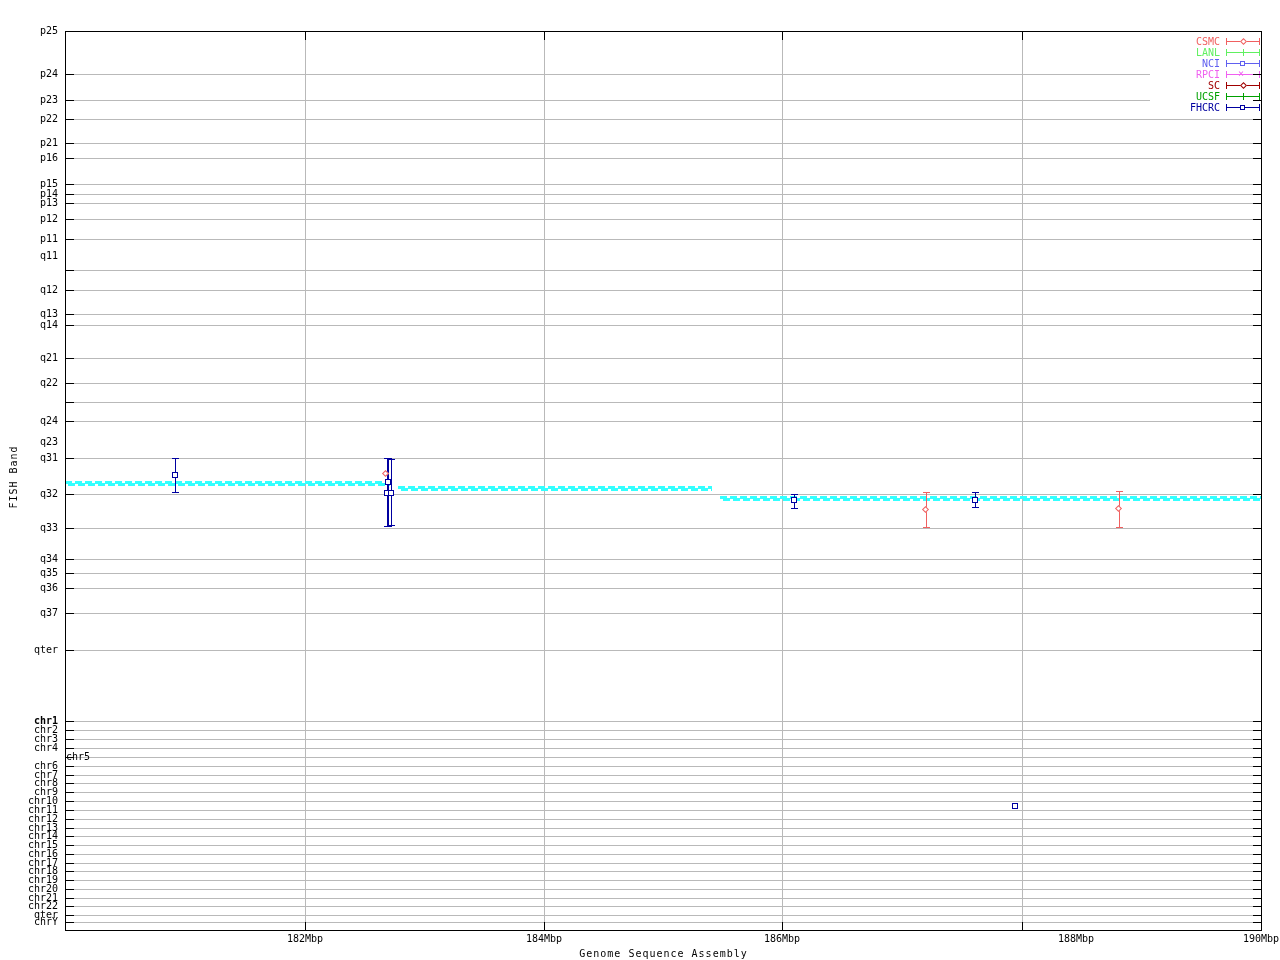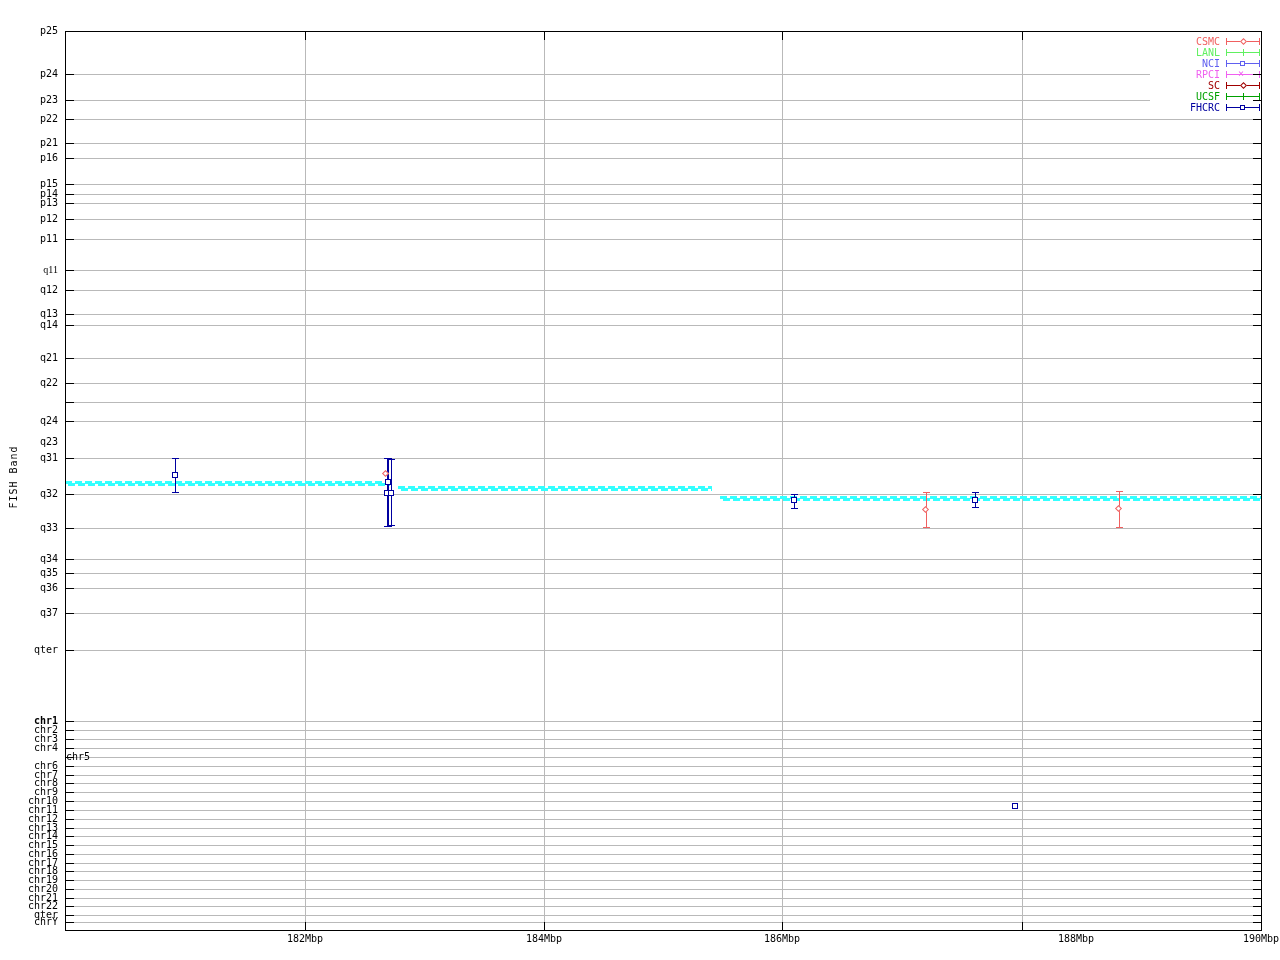--- a/index.html
+++ b/index.html
@@ -28,20 +28,21 @@
   .legend-sample{position:relative;width:34px;height:9px;margin-left:6px;margin-right:2px;}
   .legend-sample .sline{position:absolute;left:0;right:0;top:4px;height:1px;}
   .legend-sample .scap{position:absolute;top:1px;width:1px;height:7px;}
   .legend-sample .smk{position:absolute;}
 </style>
 </head>
 <body>
 
 <div id="screen">
   <div id="y-title" class="abs">FISH Band</div>
+  <div id="x-title" class="abs">Genome Sequence Assembly</div>
   <div id="chart-canvas" class="abs" style="left:0;top:0;width:1280px;height:960px;">
       <div class="tick abs" style="left: 65px; top: 31px; width: 9px; height: 1px;"></div>
       <div class="tick abs" style="left: 1253px; top: 31px; width: 9px; height: 1px;"></div>
       <div class="band-label abs" style="top: 26px;">p25</div>
       <div class="hgrid abs" style="left: 65px; top: 74px; width: 1197px;"></div>
       <div class="tick abs" style="left: 65px; top: 74px; width: 9px; height: 1px;"></div>
       <div class="tick abs" style="left: 1253px; top: 74px; width: 9px; height: 1px;"></div>
       <div class="band-label abs" style="top: 69px;">p24</div>
       <div class="hgrid abs" style="left: 65px; top: 100px; width: 1197px;"></div>
       <div class="tick abs" style="left: 65px; top: 100px; width: 9px; height: 1px;"></div>
@@ -75,21 +76,21 @@
       <div class="tick abs" style="left: 65px; top: 219px; width: 9px; height: 1px;"></div>
       <div class="tick abs" style="left: 1253px; top: 219px; width: 9px; height: 1px;"></div>
       <div class="band-label abs" style="top: 214px;">p12</div>
       <div class="hgrid abs" style="left: 65px; top: 239px; width: 1197px;"></div>
       <div class="tick abs" style="left: 65px; top: 239px; width: 9px; height: 1px;"></div>
       <div class="tick abs" style="left: 1253px; top: 239px; width: 9px; height: 1px;"></div>
       <div class="band-label abs" style="top: 234px;">p11</div>
       <div class="hgrid abs" style="left: 65px; top: 270px; width: 1197px;"></div>
       <div class="tick abs" style="left: 65px; top: 270px; width: 9px; height: 1px;"></div>
       <div class="tick abs" style="left: 1253px; top: 270px; width: 9px; height: 1px;"></div>
-      <div class="band-label abs" style="top: 265px; font-family: Liberation Serif, serif;">q11</div>
+      <div class="band-label abs" style="top: 251px;">q11</div>
       <div class="hgrid abs" style="left: 65px; top: 290px; width: 1197px;"></div>
       <div class="tick abs" style="left: 65px; top: 290px; width: 9px; height: 1px;"></div>
       <div class="tick abs" style="left: 1253px; top: 290px; width: 9px; height: 1px;"></div>
       <div class="band-label abs" style="top: 285px;">q12</div>
       <div class="hgrid abs" style="left: 65px; top: 314px; width: 1197px;"></div>
       <div class="tick abs" style="left: 65px; top: 314px; width: 9px; height: 1px;"></div>
       <div class="tick abs" style="left: 1253px; top: 314px; width: 9px; height: 1px;"></div>
       <div class="band-label abs" style="top: 309px;">q13</div>
       <div class="hgrid abs" style="left: 65px; top: 325px; width: 1197px;"></div>
       <div class="tick abs" style="left: 65px; top: 325px; width: 9px; height: 1px;"></div>

